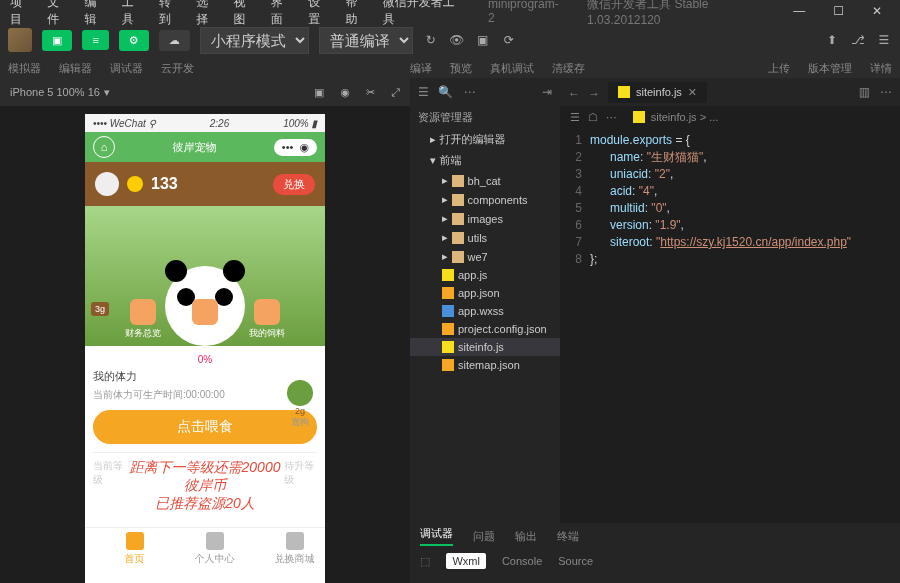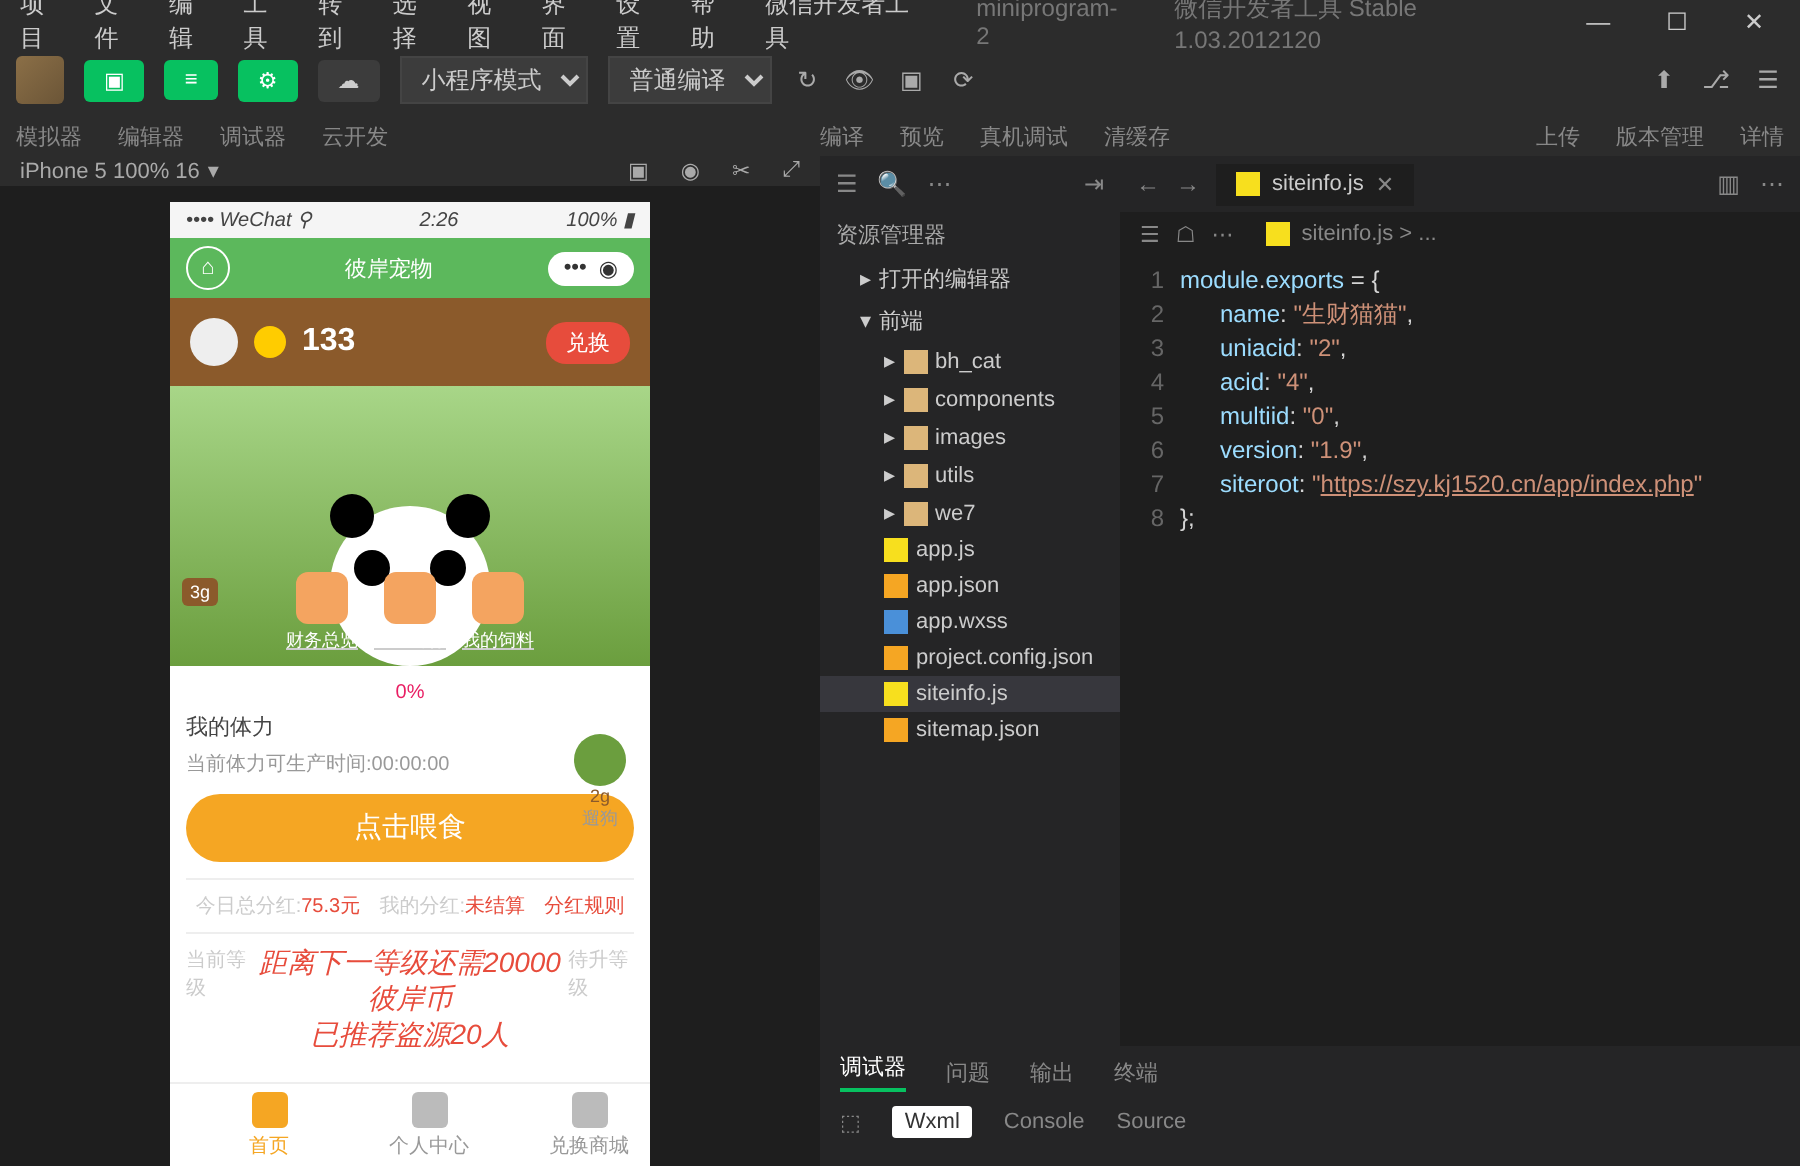--- a/index.html
+++ b/index.html
@@ -9,21 +9,21 @@
 .menubar { display: flex; align-items: center; height: 22px; background: #2c2c2c; padding: 0 4px; gap: 2px; }
 .menubar span { padding: 2px 6px; cursor: pointer; }
 .menubar .proj { color: #777; margin-left: 10px; }
 .menubar .winctl { margin-left: auto; display: flex; gap: 16px; padding-right: 8px; }
 
 
 .toolbar { display: flex; align-items: center; height: 36px; background: #2c2c2c; padding: 0 8px; gap: 10px; }
 .tool-avatar { width: 24px; height: 24px; background: linear-gradient(135deg,#8b6f47,#6b5537); border-radius: 3px; }
 .btn-green { background: #07c160; color: #fff; padding: 4px 10px; border-radius: 3px; font-size: 11px; }
 .btn-dark { background: #3c3c3c; padding: 4px 10px; border-radius: 3px; font-size: 11px; }
-.toolbar select { background: #3c3c3c; color: #ccc; border: 1px solid #444; padding: 3px 6px; font-size: 12px; }
+.toolbar select { background: #3c3c3c; color: #ccc; border: 1px solid #444; padding: 3px 6px; font-size: 15px; }
 .toolbar-right { margin-left: auto; display: flex; gap: 10px; }
 .tool-icon { width: 16px; height: 16px; display: flex; align-items: center; justify-content: center; color: #aaa; }
 
 
 .subtoolbar { display: flex; align-items: center; height: 20px; background: #2c2c2c; padding: 0 8px; font-size: 11px; color: #888; gap: 18px; }
 .subtoolbar .sp { flex: 0 0 auto; }
 .subtoolbar .right { margin-left: auto; display: flex; gap: 18px; }
 
 
 .main { display: flex; height: 505px; }
@@ -48,21 +48,21 @@
 .points { color:#fff; font-size:16px; font-weight:bold; }
 .exchange-btn { background:#e74c3c; color:#fff; padding:3px 10px; border-radius:10px; margin-left:auto; font-size:11px; }
 
 .app-panda { height: 140px; background: linear-gradient(#a8d688,#6b9e3e); position:relative; display:flex;align-items:flex-end;justify-content:center; }
 .panda { width:80px; height:80px; background:#fff; border-radius:50%; position:relative; }
 .panda::before,.panda::after { content:''; position:absolute; width:22px;height:22px;background:#000;border-radius:50%; top:-6px; }
 .panda::before{left:0;} .panda::after{right:0;}
 .panda-eyes{position:absolute;width:18px;height:18px;background:#000;border-radius:50%;top:22px;}
 .panda .el{left:12px;} .panda .er{right:12px;}
 .tag3g{position:absolute;left:6px;bottom:30px;background:#8b5a2b;color:#fff;padding:2px 4px;border-radius:3px;font-size:9px;}
-.btn-row { position:absolute; bottom:6px; display:flex; gap:8px;text-decoration:underline; }
+.btn-row { position:absolute; bottom:6px; display:flex; gap:26px; }
 .mini-btn { display:flex;flex-direction:column;align-items:center;font-size:9px;color:#fff; }
 .mini-btn .ic { width:26px;height:26px;background:#f4a460;border-radius:6px;margin-bottom:2px; }
 
 .app-body { padding: 8px; background:#fff; }
 .pct { color:#e91e63; font-size:10px; text-align:center; }
 .label { color:#444; margin:4px 0; }
 .subtext { color:#999; font-size:10px; }
 .feed-btn { background:#f5a623; color:#fff; text-align:center; padding:8px; border-radius:18px; margin:8px 0; font-size:14px; }
 
 .stats-row { display:flex; justify-content:space-around; padding:6px 0; border-top:1px solid #eee; font-size:10px; } .red { color:#e74c3c; }
@@ -224,25 +224,20 @@
         <div class="app-body" style="position:relative">
           <div class="pct">0%</div>
           <div class="label">我的体力</div>
           <div class="subtext">当前体力可生产时间:00:00:00</div>
           <div class="feed-btn">点击喂食</div>
           <div style="position:absolute;right:12px;top:34px;text-align:center;">
             <div style="width:26px;height:26px;background:#6b9e3e;border-radius:50%"></div>
             <div style="font-size:9px;color:#8b5a2b">2g</div>
             <div style="font-size:9px;color:#999">遛狗</div>
           </div>
-          <div class="stats-row">
-            <span><span>今日总分红:</span><span class="red">75.3元</span></span>
-            <span><span>我的分红:</span><span class="red">未结算</span></span>
-            <span class="red">分红规则</span>
-          </div>
           <div class="level-row">
             <span>当前等级</span>
             <div style="text-align:center">
               <div class="hint">距离下一等级还需20000彼岸币</div>
               <div class="hint">已推荐盗源20人</div>
             </div>
             <span>待升等级</span>
           </div>
         </div>
         <div class="tabbar">

